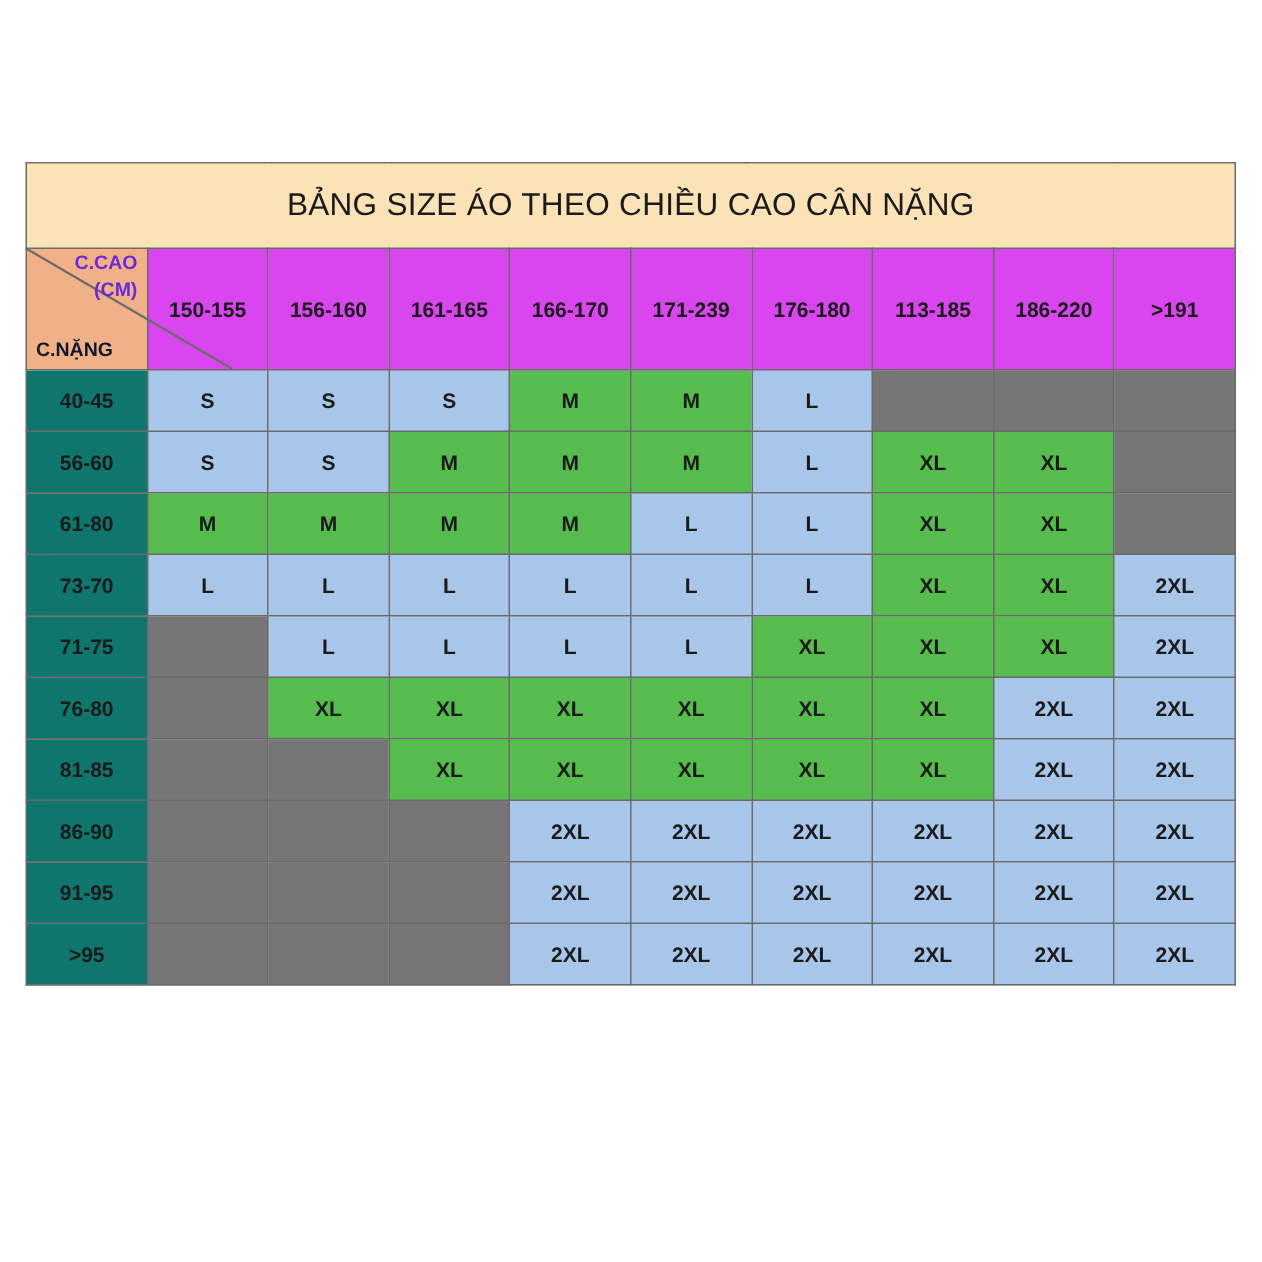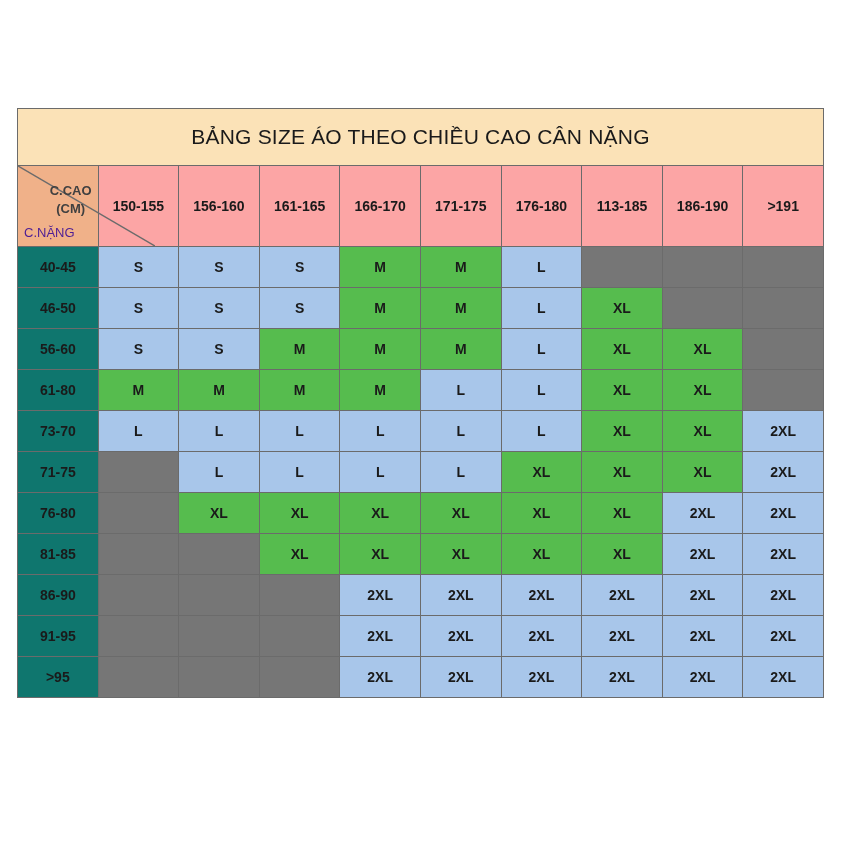--- a/index.html
+++ b/index.html
@@ -63,36 +63,37 @@
     height: 80px;
   }
   .corner-inner svg {
     position: absolute;
     left: 0;
     top: 0;
   }
   .corner-top {
     position: absolute;
     right: 6px;
-    top: 16px;
+    top: 0;
     font-size: 13px;
     font-weight: bold;
+    text-align: right;
     line-height: 1.35;
-    color: #404040;
+    color: #6d28d9;
   }
   .corner-bottom {
     position: absolute;
     left: 6px;
     bottom: 6px;
     font-size: 13px;
-    font-weight: normal;
-    color: #4c1d95;
+    font-weight: bold;
+    color: #0f172a;
   }
   .head-cell {
-    background: #fca5a5;
+    background: #d946ef;
     height: 80px !important;
     font-size: 13.5px;
   }
   .rowhead-cell {
     background: #0f766e;
     font-size: 15px;
     width: 137px;
   }
   .c-S, .c-L, .c-2XL {
     background: #a8c6ea;
@@ -128,24 +129,24 @@
                 <span>C.CAO</span><br>
                 <span>(CM)</span>
               </div>
               <div class="corner-bottom">C.NẶNG</div>
             </div>
           </td>
           <td class="head-cell">150-155</td>
           <td class="head-cell">156-160</td>
           <td class="head-cell">161-165</td>
           <td class="head-cell">166-170</td>
-          <td class="head-cell">171-175</td>
+          <td class="head-cell">171-239</td>
           <td class="head-cell">176-180</td>
           <td class="head-cell">113-185</td>
-          <td class="head-cell">186-190</td>
+          <td class="head-cell">186-220</td>
           <td class="head-cell">&gt;191</td>
         </tr>
       <tr>
             <td class="rowhead-cell">40-45</td>
             <td class="c-S">
               <span class="cell-label">S</span>
             </td>
             <td class="c-S">
               <span class="cell-label">S</span>
             </td>
@@ -165,50 +166,20 @@
               <span class="cell-label"></span>
             </td>
             <td class="c-empty">
               <span class="cell-label"></span>
             </td>
             <td class="c-empty">
               <span class="cell-label"></span>
             </td>
           </tr>
           <tr>
-            <td class="rowhead-cell">46-50</td>
-            <td class="c-S">
-              <span class="cell-label">S</span>
-            </td>
-            <td class="c-S">
-              <span class="cell-label">S</span>
-            </td>
-            <td class="c-S">
-              <span class="cell-label">S</span>
-            </td>
-            <td class="c-M">
-              <span class="cell-label">M</span>
-            </td>
-            <td class="c-M">
-              <span class="cell-label">M</span>
-            </td>
-            <td class="c-L">
-              <span class="cell-label">L</span>
-            </td>
-            <td class="c-XL">
-              <span class="cell-label">XL</span>
-            </td>
-            <td class="c-empty">
-              <span class="cell-label"></span>
-            </td>
-            <td class="c-empty">
-              <span class="cell-label"></span>
-            </td>
-          </tr>
-          <tr>
             <td class="rowhead-cell">56-60</td>
             <td class="c-S">
               <span class="cell-label">S</span>
             </td>
             <td class="c-S">
               <span class="cell-label">S</span>
             </td>
             <td class="c-M">
               <span class="cell-label">M</span>
             </td>

